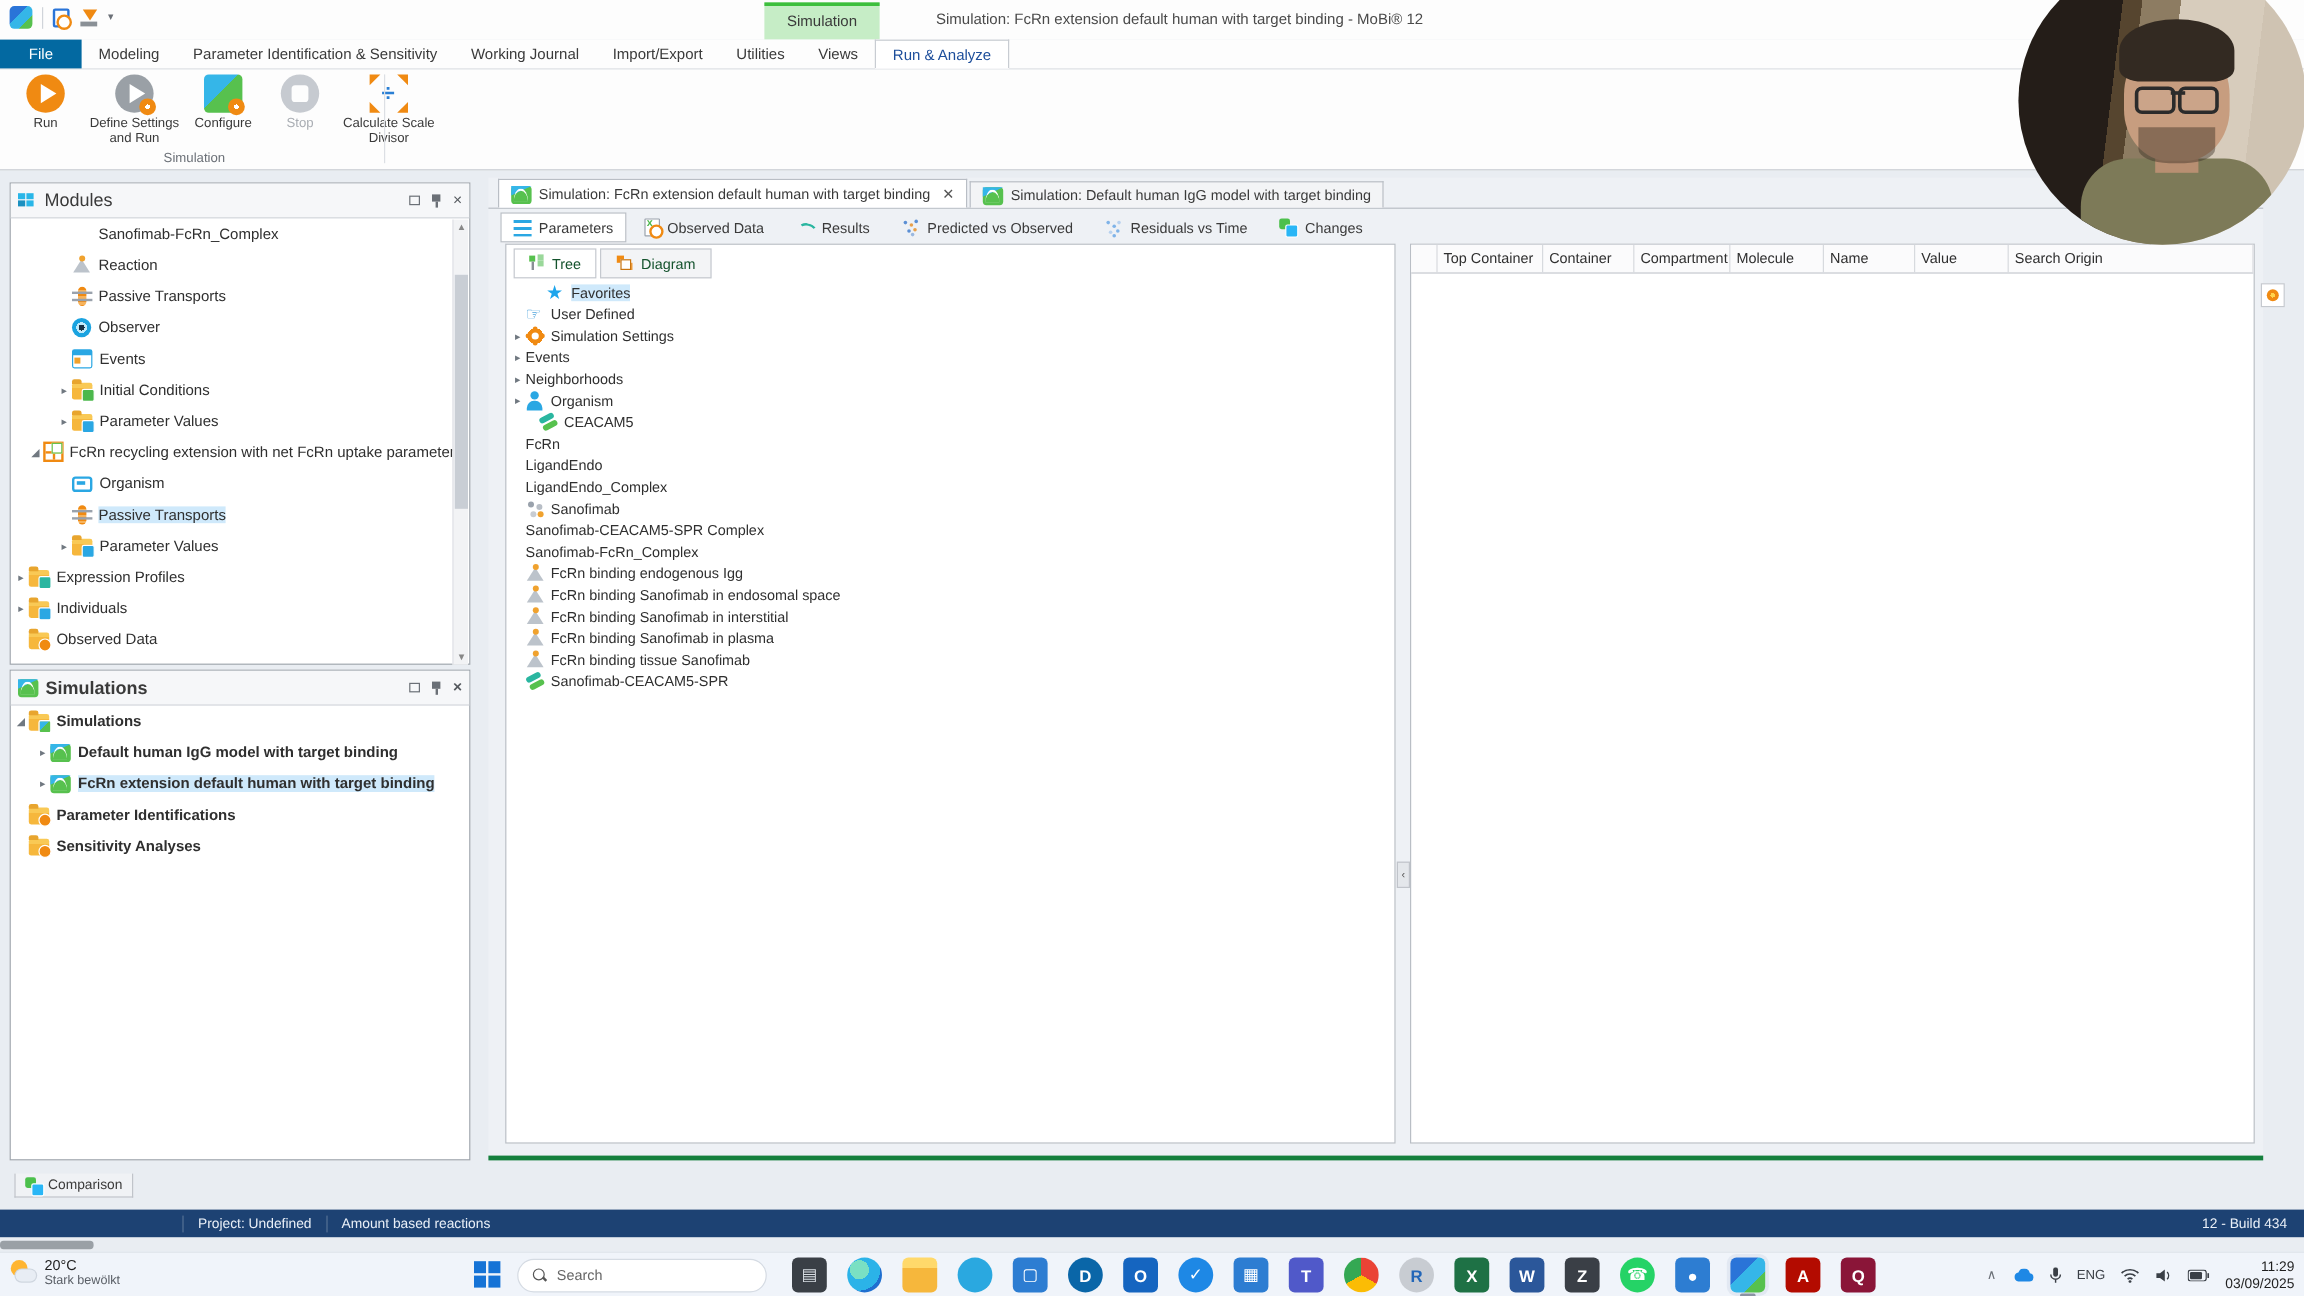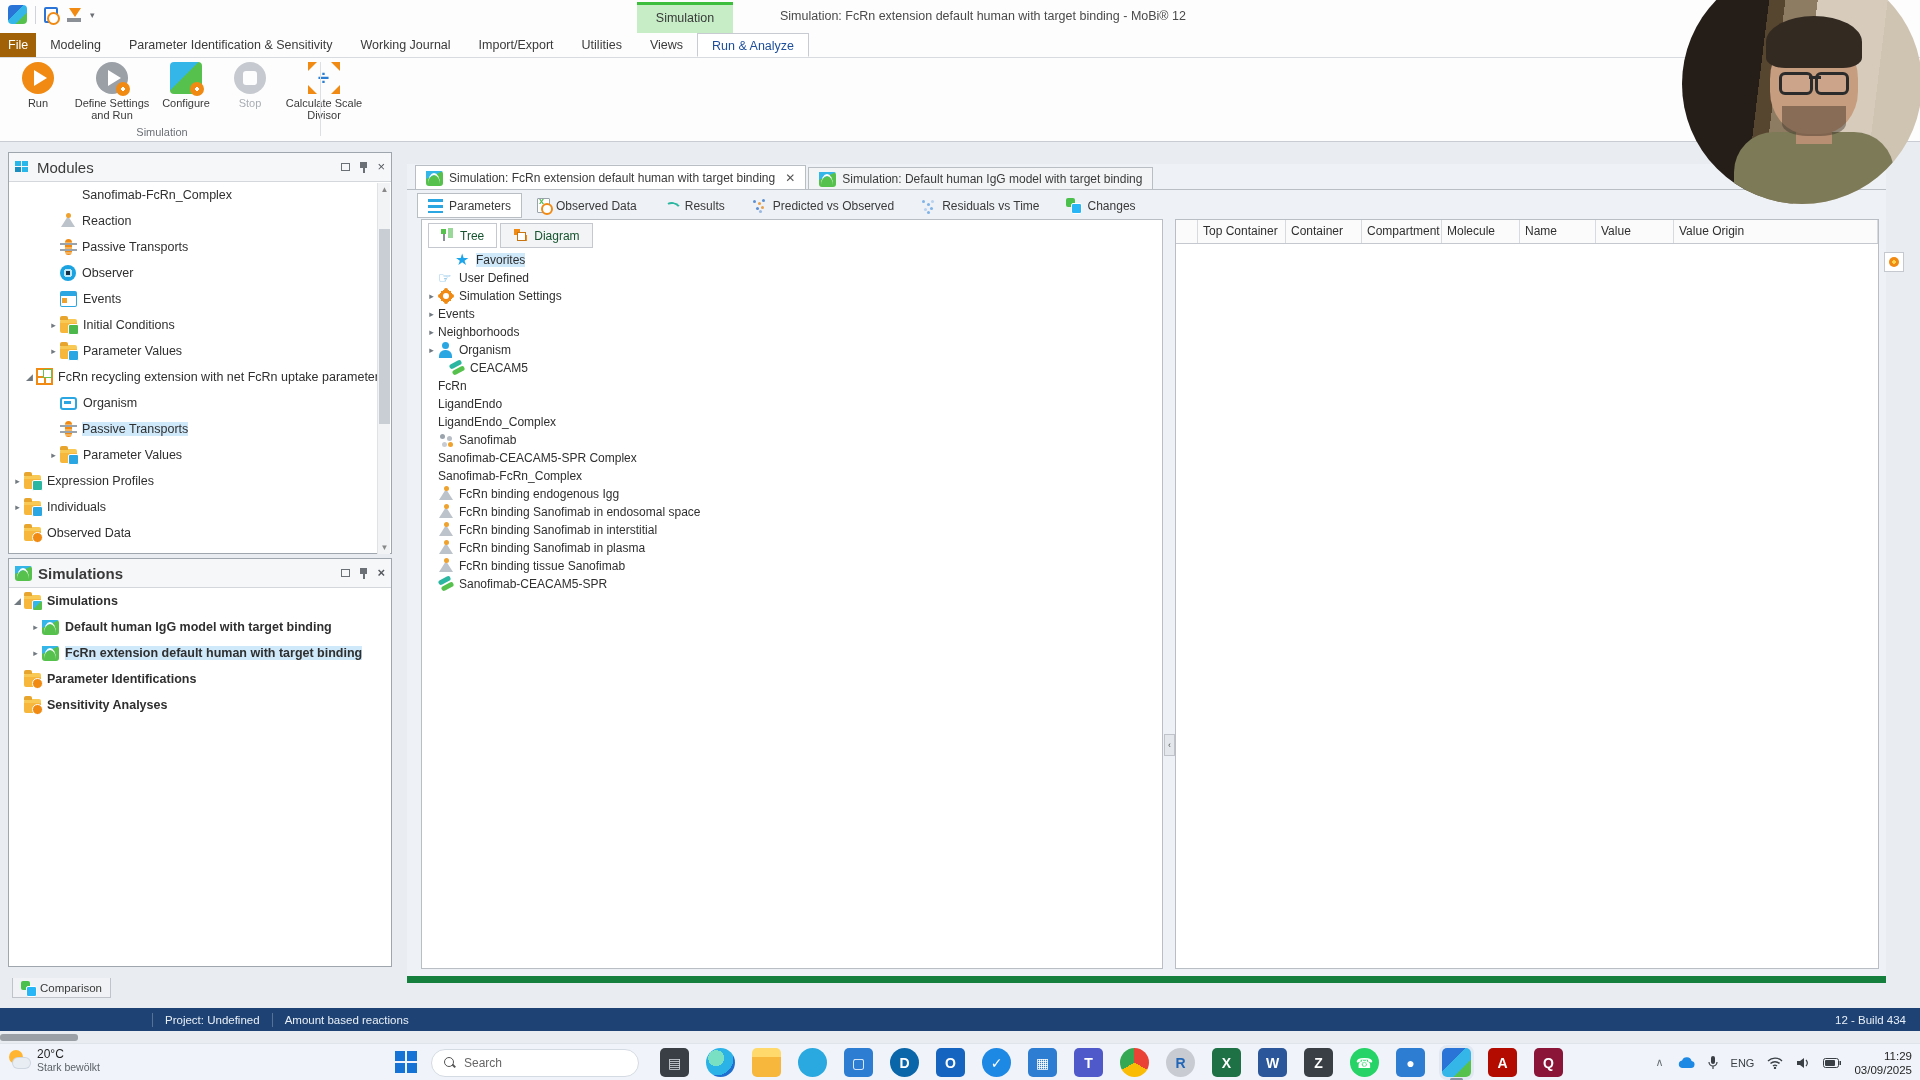--- a/index.html
+++ b/index.html
@@ -8,21 +8,21 @@
   
   #titlebar { position:absolute; left:0; top:0; width:1920px; height:33px; background:#fdfdfd; }
   .qa { position:absolute; top:5px; display:flex; align-items:center; gap:8px; left:8px; }
   .qa-sep { width:1px; height:18px; background:#d0d4da; }
   #win-title { position:absolute; left:780px; top:9px; font-size:12.5px; color:#4a4a4a; }
   #ctx-tab { position:absolute; left:637px; top:2px; width:96px; height:31px; background:#c6edc6;
     border-top:3px solid #3dbf3d; text-align:center; font-size:12.5px; color:#3a3a3a; line-height:26px; }
   
   #ribbontabs { position:absolute; left:0; top:33px; width:1920px; height:25px; background:#fdfdfd; border-bottom:1px solid #d8dbe0; display:flex; }
   .rtab { font-size:12.5px; padding:0 14px; line-height:24px; color:#3a3a3a; }
-  .rtab.file { background:#a16207; color:#fff; padding:0 8px; }
+  .rtab.file { background:#0369a1; color:#fff; padding:0 24px; }
   .rtab.active { background:#fff; border:1px solid #c8ccd2; border-bottom:1px solid #fff; color:#1d4e9b; }
   
   #ribbon { position:absolute; left:0; top:58px; width:1920px; height:84px; background:#fdfdfd; border-bottom:1px solid #c9cdd3; }
   #rib-buttons { position:absolute; left:6px; top:2px; display:flex; align-items:flex-start; }
   .rbtn { width:64px; text-align:center; font-size:11px; color:#3a3a3a; padding-top:2px; }
   .rbtn.wide { width:84px; }
   .rbtn .bicon { margin:0 auto 3px auto; }
   .rbtn.disabled { color:#a9adb3; }
   #rib-grouplabel { position:absolute; left:6px; top:68px; width:312px; text-align:center; font-size:11px; color:#6b7077; }
   #rib-groupsep { position:absolute; left:320px; top:4px; width:1px; height:74px; background:#dcdfe4; }
@@ -65,21 +65,21 @@
   .mod-row { height:26px; font-size:12.5px; color:#2f2f2f; }
   .mod-row .ic { margin-right:6px; }
   .sim-row { height:26px; font-size:12.5px; color:#2f2f2f; }
   .sim-row .ic { margin-right:6px; }
   
   #mod-scroll { position:absolute; right:1px; top:30px; width:13px; height:371px; background:#f2f3f5; border-left:1px solid #e0e2e6; }
   #mod-scroll .sb-arrow { width:13px; height:13px; font-size:8px; color:#888; text-align:center; line-height:13px; }
   #mod-scroll .sb-thumb { position:absolute; left:1px; top:46px; width:11px; height:195px; background:#c9ced5; }
   #mod-scroll .sb-down { position:absolute; bottom:0; }
   
-  #docarea { position:absolute; left:407px; top:148px; width:1479px; height:819px; background:#eef1f5; border-bottom:7px solid #15803d;margin-top:16px; }
+  #docarea { position:absolute; left:407px; top:148px; width:1479px; height:819px; background:#eef1f5; border-bottom:4px solid #15803d; }
   #doctabs { position:absolute; left:0; top:0; width:100%; height:26px; border-bottom:1px solid #b9bec5; display:flex; padding-left:8px; gap:2px; }
   .dtab { display:flex; align-items:center; gap:6px; font-size:12px; padding:0 10px; border:1px solid #b9bec5; border-bottom:none; background:#f3f4f6; color:#3a3a3a; margin-top:3px; }
   .dtab.active { background:#fff; margin-top:1px; position:relative; }
   .dtab .x { color:#555; font-size:12px; margin-left:4px; }
   #viewtabs { position:absolute; left:10px; top:29px; display:flex; gap:4px; height:25px; }
   .vtab { display:flex; align-items:center; gap:6px; font-size:12px; padding:0 10px; color:#3a3a3a; border:1px solid transparent; }
   .vtab.active { background:#fff; border:1px solid #b9bec5; }
   
   #treepanel { position:absolute; left:14px; top:55px; width:742px; height:750px; background:#fff; border:1px solid #b9bec5; }
   #subtabs { position:absolute; left:6px; top:3px; display:flex; gap:3px; height:25px; }
@@ -546,21 +546,21 @@
 
   <div id="grid">
     <div id="grid-header">
         <div class="gcol" style="width: 22px;"></div>
         <div class="gcol" style="width: 88px;">Top Container</div>
         <div class="gcol" style="width: 76px;">Container</div>
         <div class="gcol" style="width: 80px;">Compartment</div>
         <div class="gcol" style="width: 78px;">Molecule</div>
         <div class="gcol" style="width: 76px;">Name</div>
         <div class="gcol" style="width: 78px;">Value</div>
-        <div class="gcol" style="width: 200px; flex: 1 1 0%;">Value Origin</div>
+        <div class="gcol" style="width: 200px; flex: 1 1 0%;">Search Origin</div>
       </div>
   </div>
   <div id="grid-opts"></div>
 </div>
 
 <div id="comparison">
   <span class="ic ic-changes-tab" style="width:14px;height:14px;"></span>
   <span>Comparison</span>
 </div>
 <div id="overflow-strip"></div>

